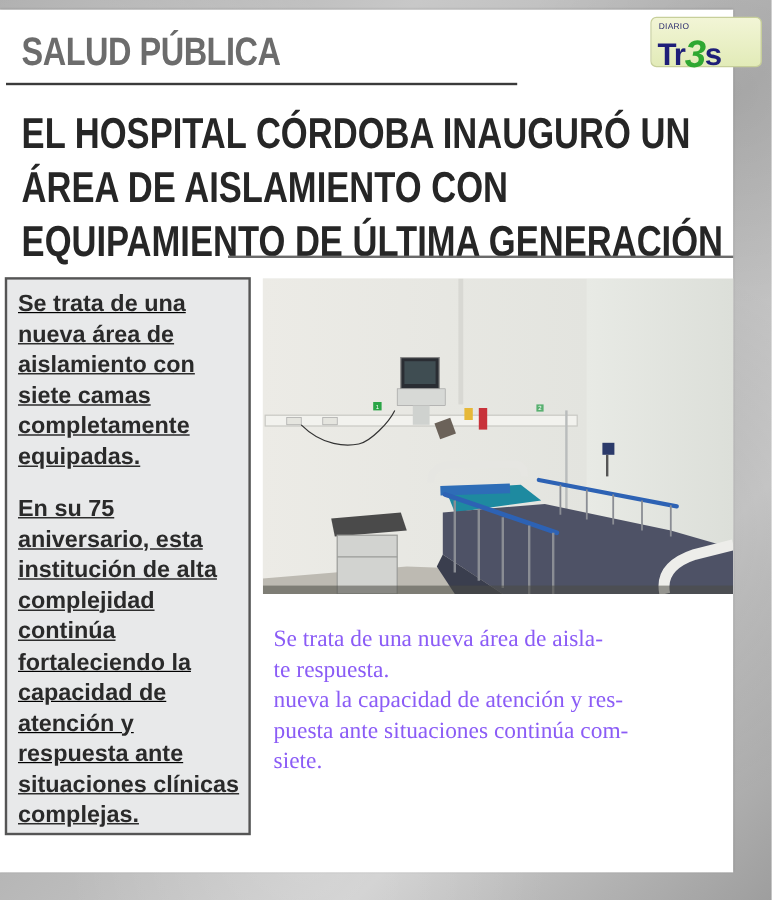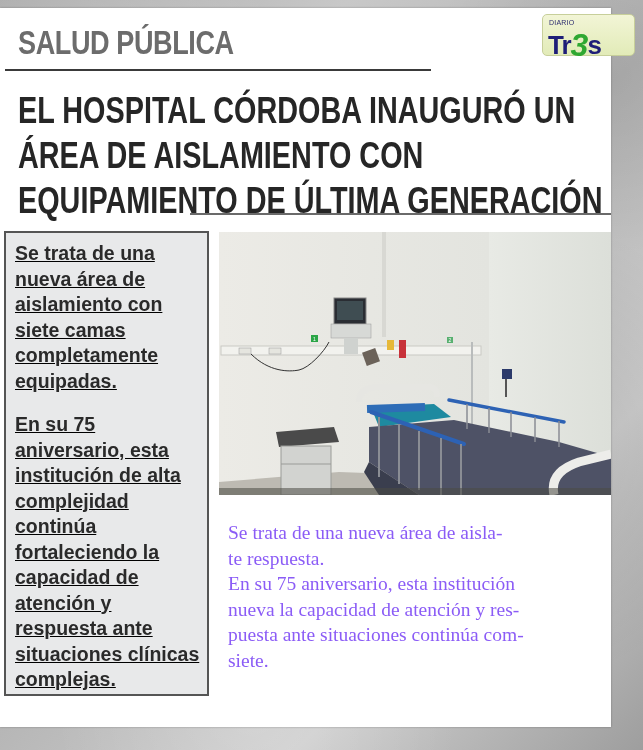--- a/index.html
+++ b/index.html
@@ -180,19 +180,18 @@
 
       <path d="M335 263 Q 330 240 360 230 L 392 222" stroke="#ededea" stroke-width="9" fill="none"></path>
 
       <rect x="0" y="256" width="392" height="7" fill="#4b4a44" opacity="0.55"></rect>
     </svg>
   </div>
 
   <div class="body-text">
     <div>Se trata de una nueva área de aisla-</div>
     <div>te respuesta.</div>
-    <div>En su 75 aniversario, esta institución</div>
     <div>nueva la capacidad de atención y res-</div>
     <div>puesta ante situaciones continúa com-</div>
     <div>siete.</div>
   </div>
 
 </div>
 
 </body></html>

